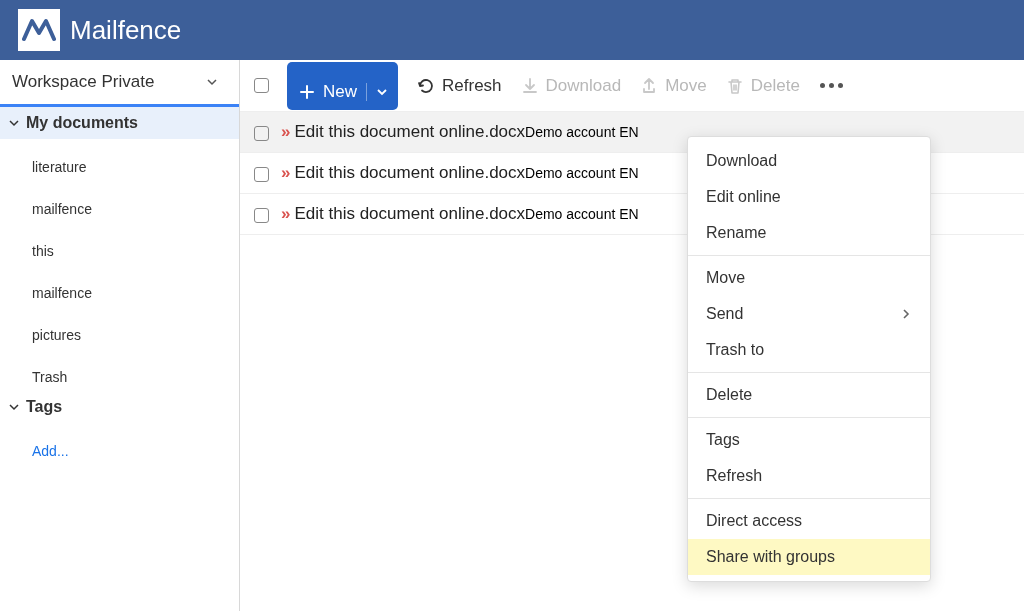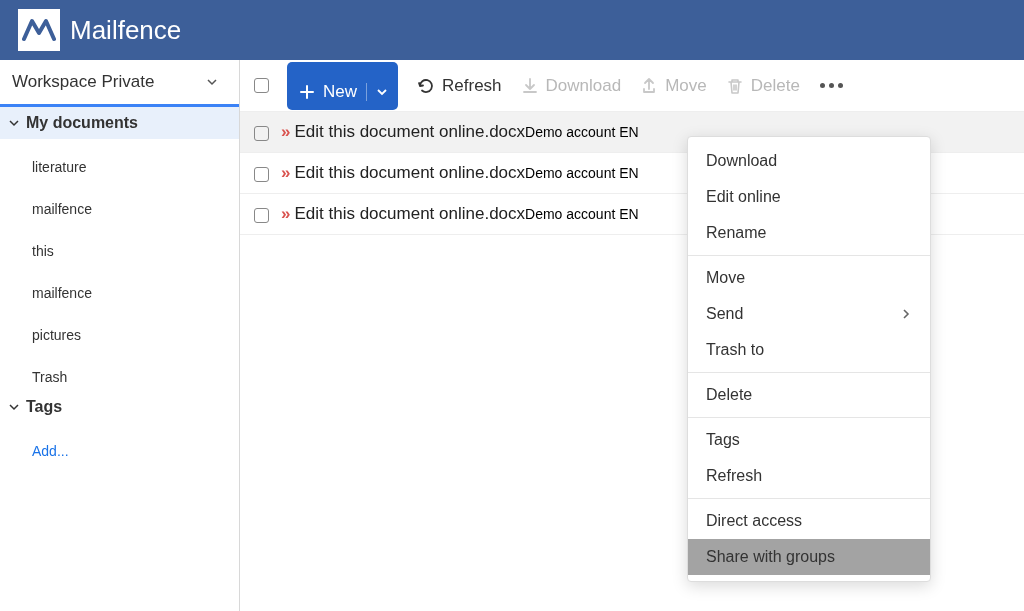--- a/index.html
+++ b/index.html
@@ -155,21 +155,21 @@
   }
   .cm-item {
     padding: 9px 18px;
     font-size: 16px;
     color: #333;
     display: flex;
     align-items: center;
     justify-content: space-between;
     cursor: pointer;
   }
-  .cm-item.hover { background: #a3a3a3; }
+  .cm-item.hover { background: #fef9c3; }
   .cm-sep {
     border-top: 1px solid #e5e5e5;
     margin: 4px 0;
   }
   .dots { display: flex; gap: 4px; }
   .dots span {
     width: 5px; height: 5px; background: #555; border-radius: 50%;
   }
 </style>
 </head>

